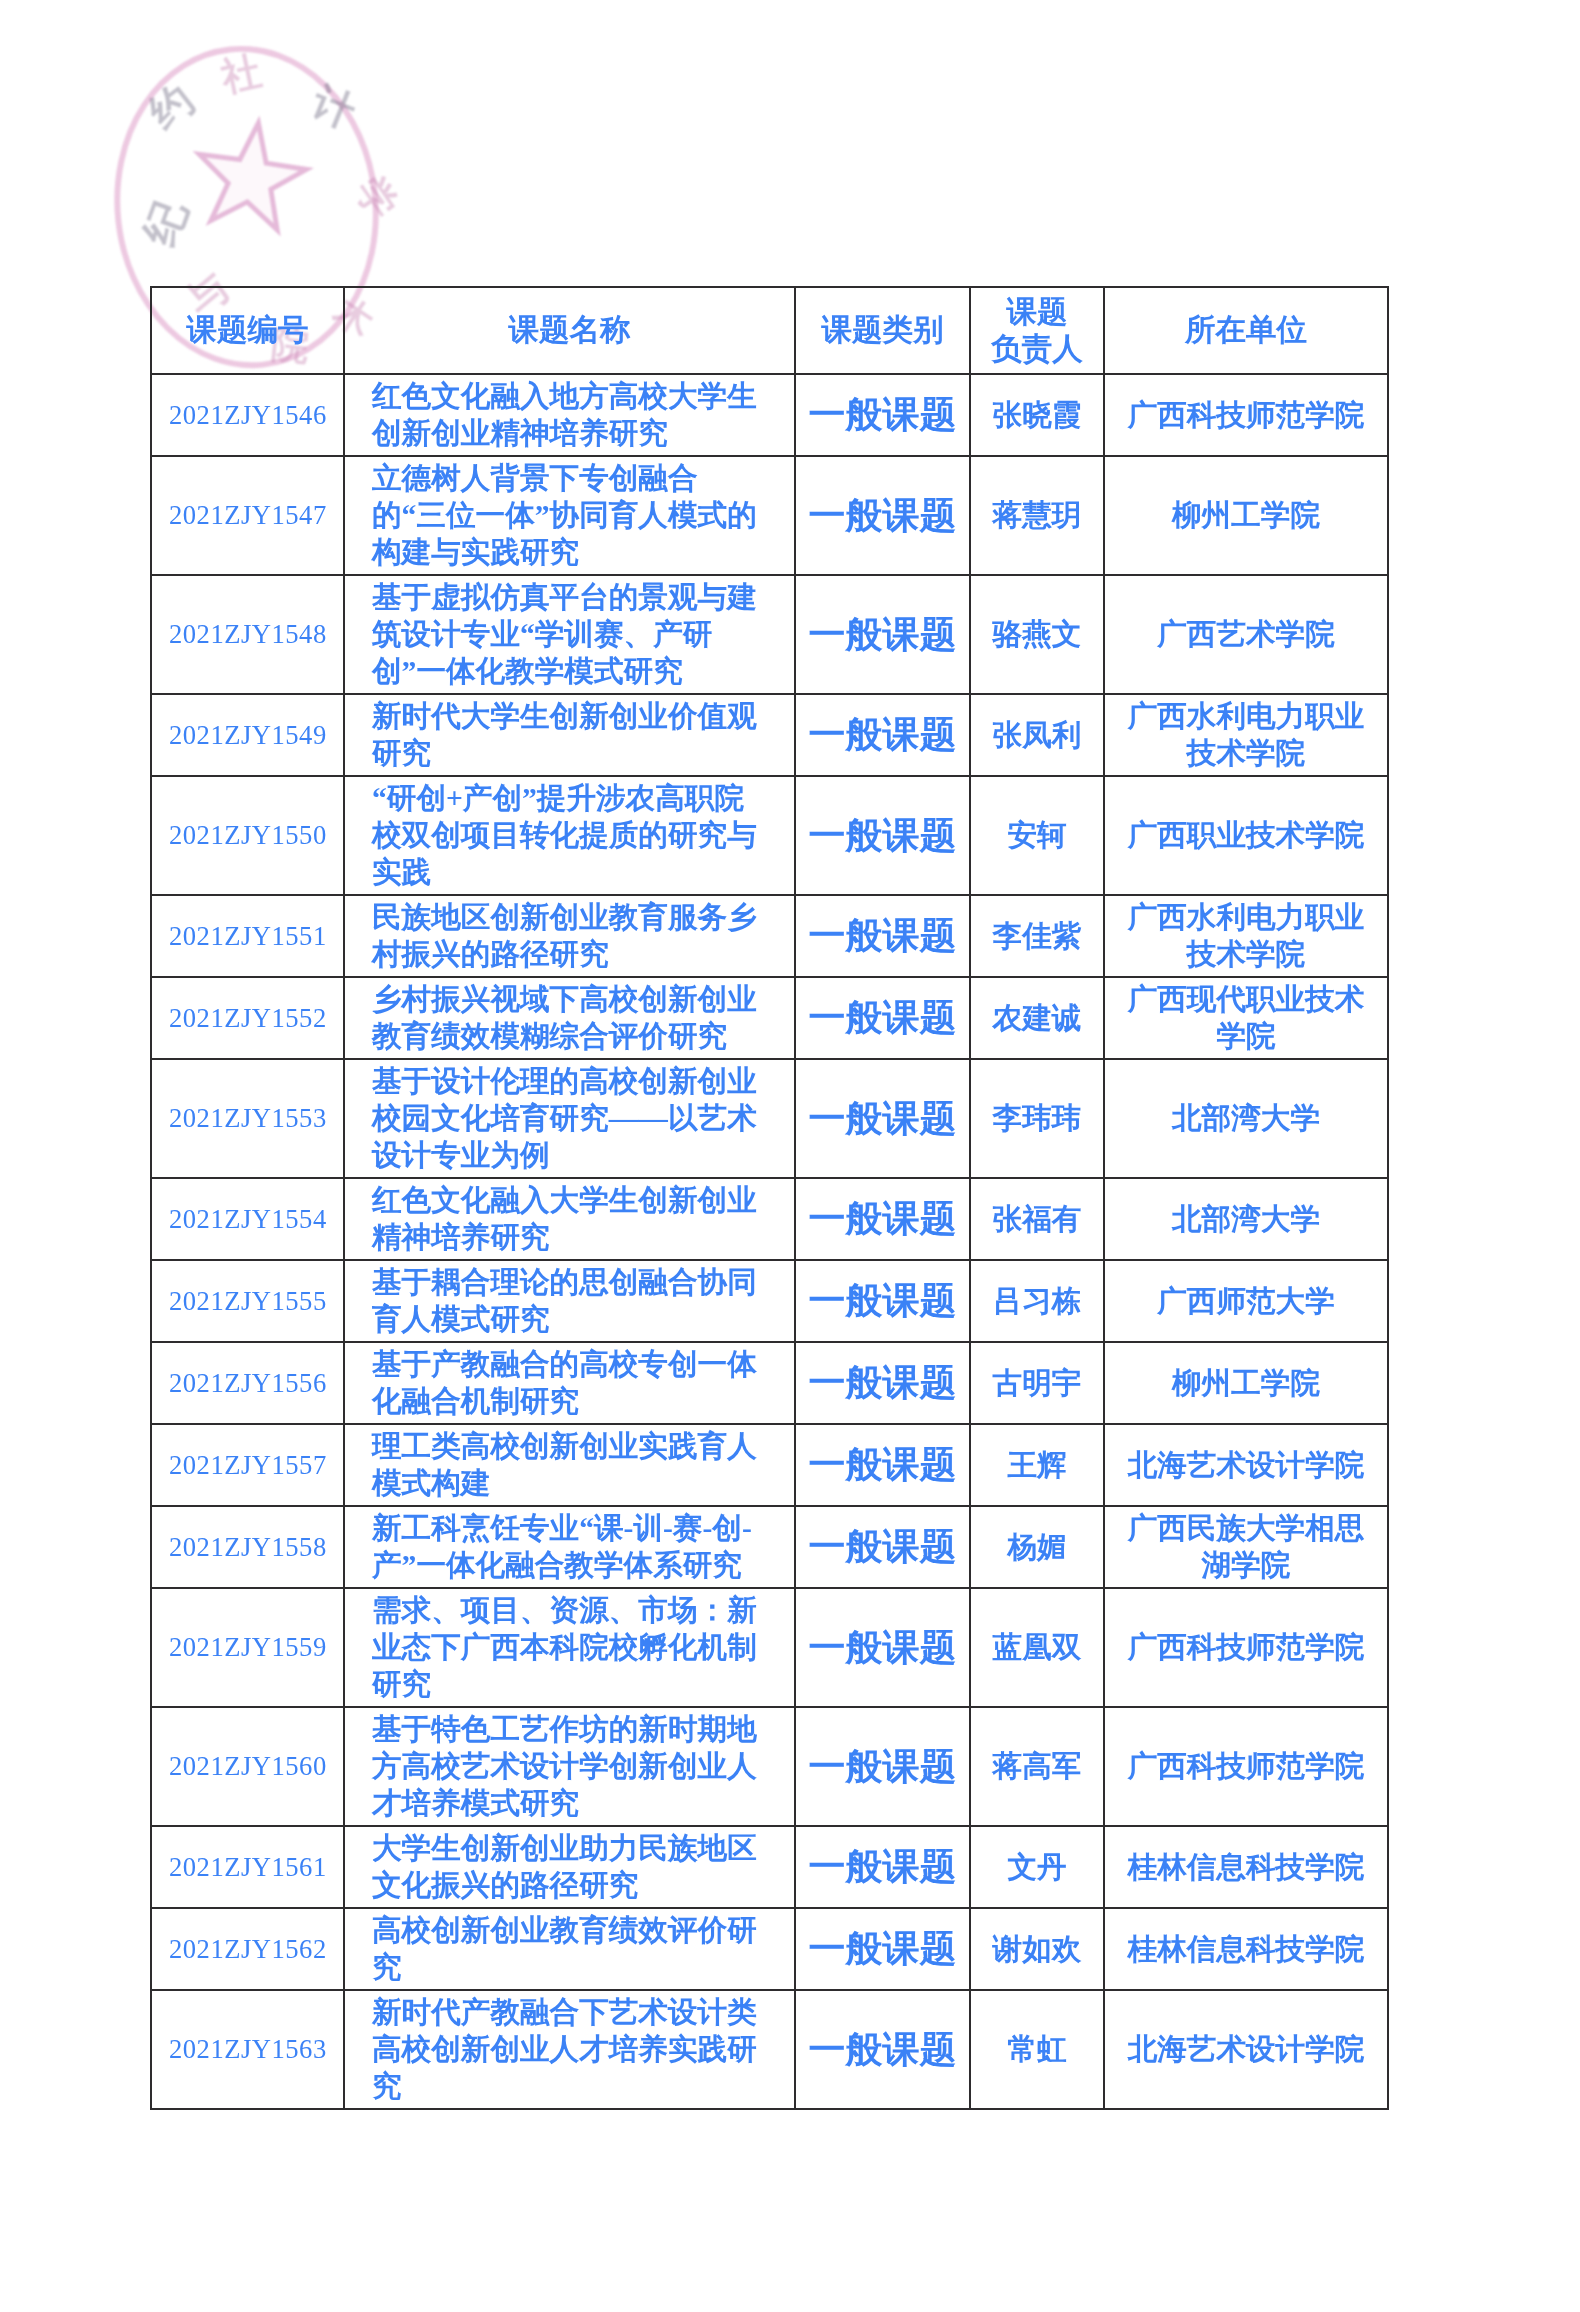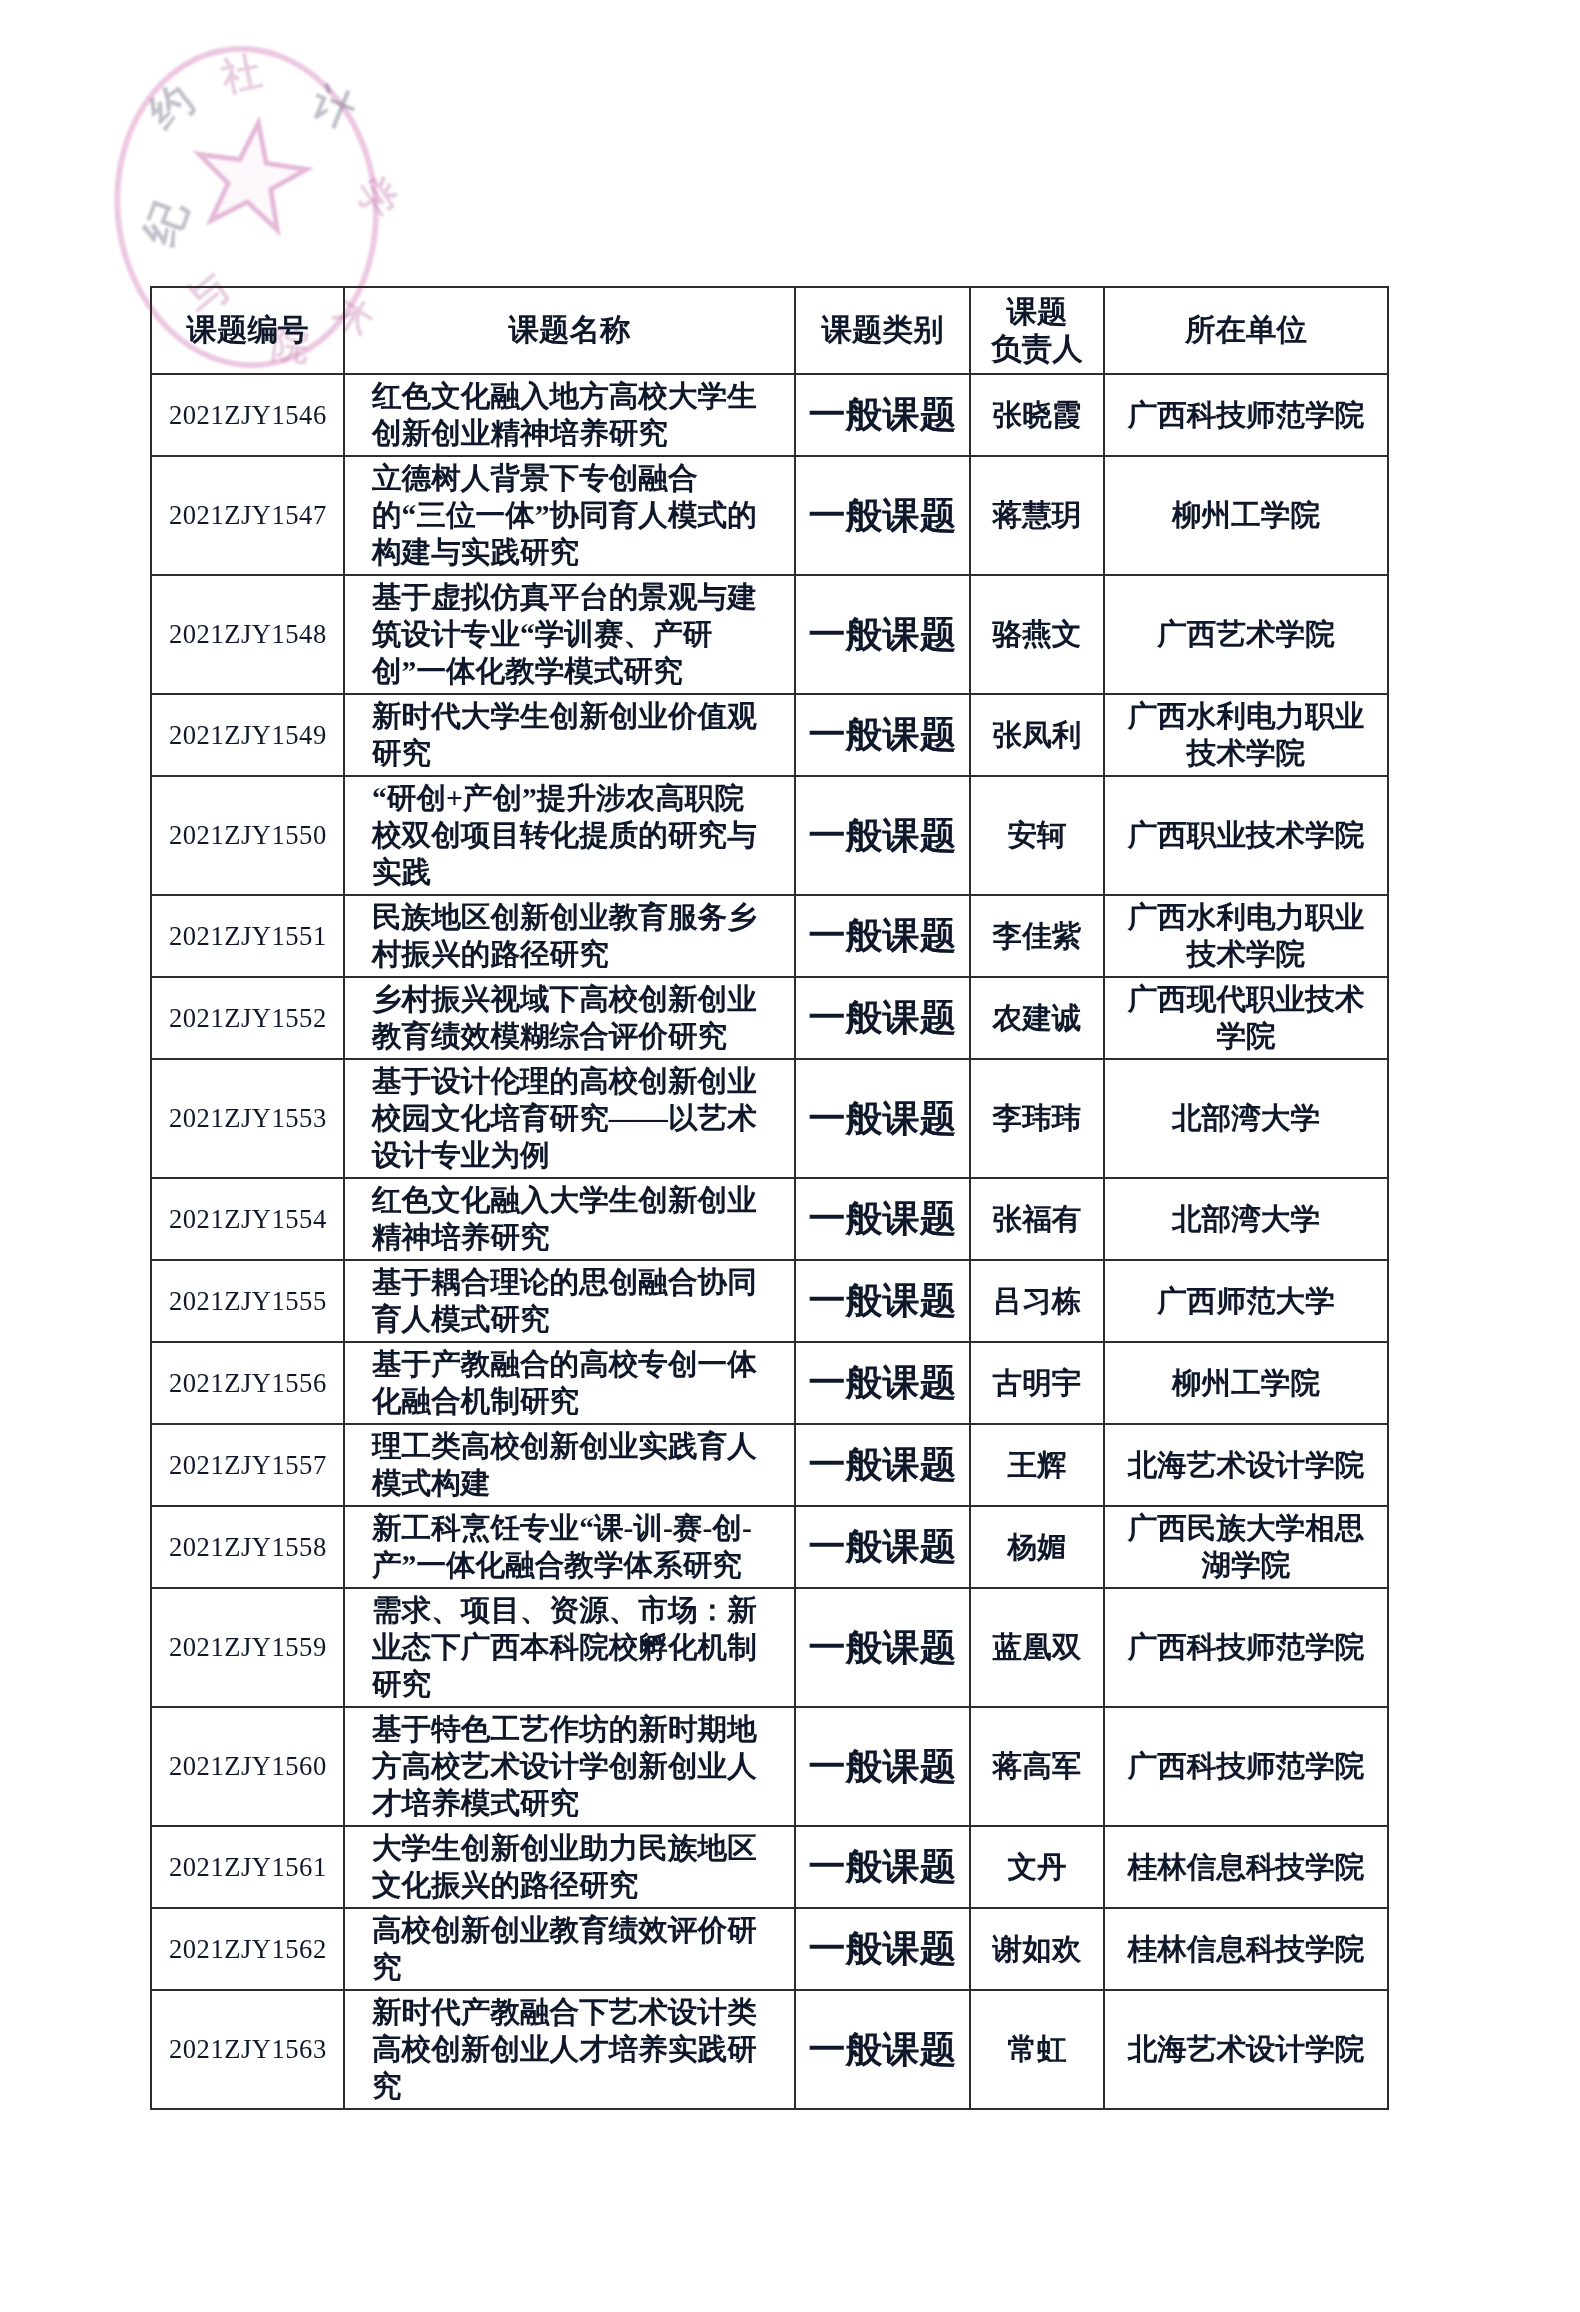--- a/index.html
+++ b/index.html
@@ -2,21 +2,21 @@
 <html><head>
 <meta charset="utf-8">
 <style>
   html,body{margin:0;padding:0;background:#ffffff;}
   .page{
     position:relative;
     width:1580px;height:2313px;
     background:#ffffff;
     overflow:hidden;
     font-family:"Liberation Serif","DejaVu Serif",serif;
-    color:#0f172a;
+    color:#3b82f6;
   }
   
   .stamp{position:absolute;left:77px;top:21.7px;width:343px;height:372px;pointer-events:none;}
   .stamp-ring{fill:none;stroke:#de9cc9;stroke-width:6;opacity:.55;}
   .stamp-star{fill:rgba(216,140,190,0.10);stroke:#d48cc0;stroke-width:5;opacity:.6;}
   .stamp-frag{font-family:"Liberation Serif",serif;font-weight:700;opacity:.42;}
   .frag-pink{fill:#c887b4;}
   .frag-gray{fill:#6e6a80;}
   
   table.projects{

